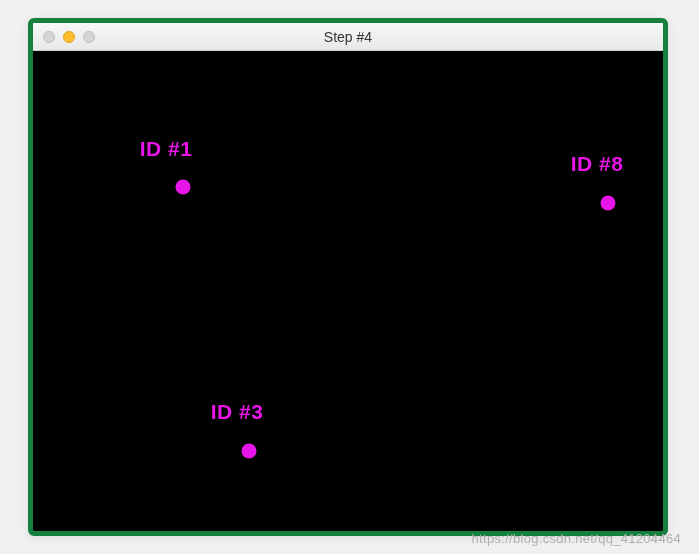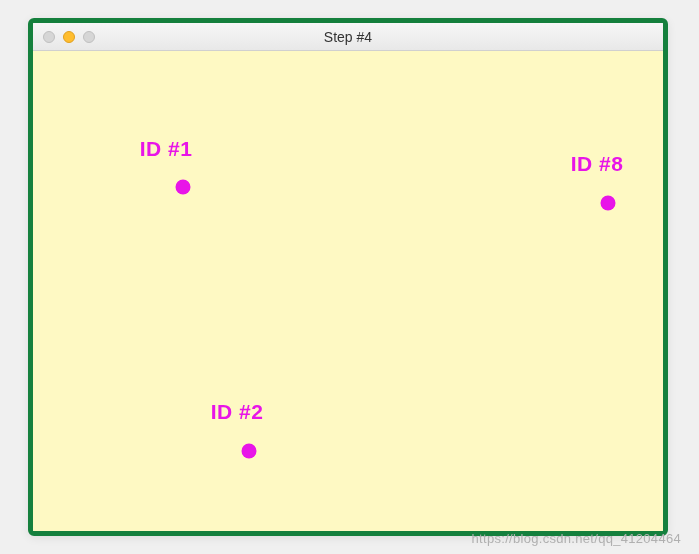--- a/index.html
+++ b/index.html
@@ -56,21 +56,21 @@
       font-size: 14px;
       color: #333;
       pointer-events: none;
     }
     .canvas {
       position: absolute;
       top: 28px;
       left: 0;
       right: 0;
       bottom: 0;
-      background: #fef9c3;
+      background: #000000;
     }
     .point {
       position: absolute;
       width: 14px;
       height: 14px;
       border-radius: 50%;
       background: #e815e8;
       transform: translate(-50%, -50%);
       box-shadow: 0 0 0 0.5px #e815e8;
     }
@@ -111,18 +111,18 @@
       <div class="tl tl-min"></div>
       <div class="tl tl-max"></div>
     </div>
     <div class="title">Step #4</div>
   </div>
   <div class="canvas">
     <div class="label" id="lbl0" style="left: 133px; top: 110px;">ID #1</div>
     <div class="point" id="pt0" style="left: 150px; top: 136px;"></div>
     <div class="label" id="lbl1" style="left: 564px; top: 125px;">ID #8</div>
     <div class="point" id="pt1" style="left: 575px; top: 152px;"></div>
-    <div class="label" id="lbl2" style="left: 204px; top: 373px;">ID #2</div>
+    <div class="label" id="lbl2" style="left: 204px; top: 373px;">ID #3</div>
     <div class="point" id="pt2" style="left: 216px; top: 400px;"></div>
   </div>
 </div>
 
 <div class="watermark">https://blog.csdn.net/qq_41204464</div>
 
 </body></html>

